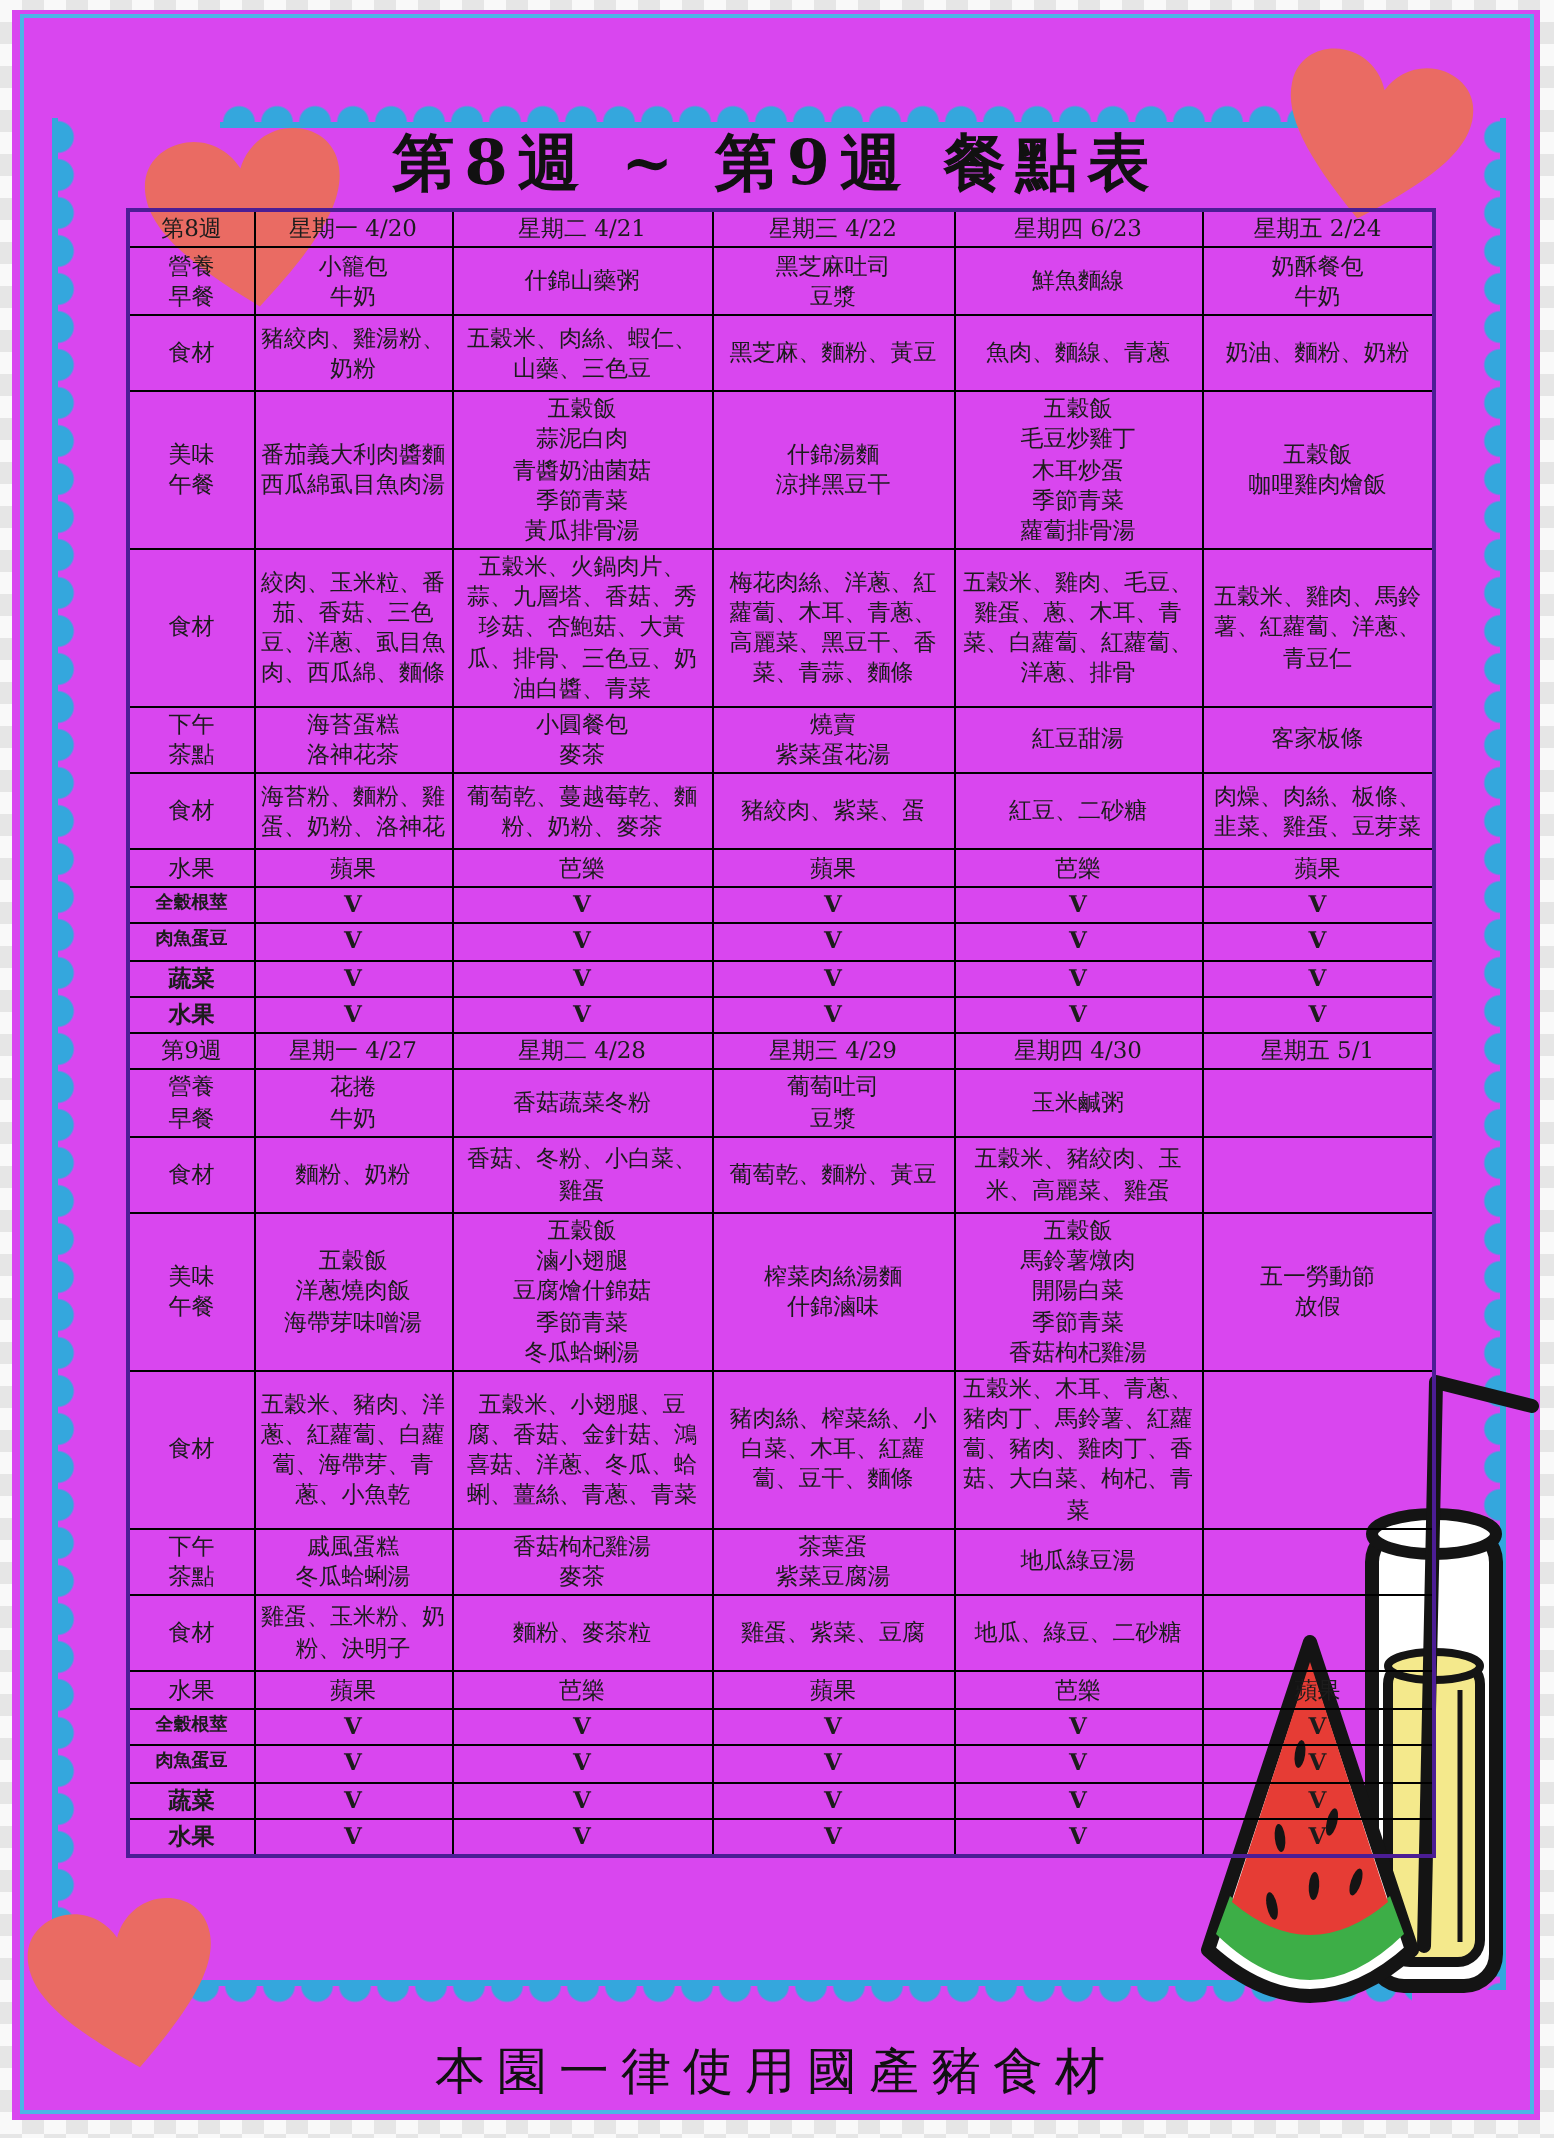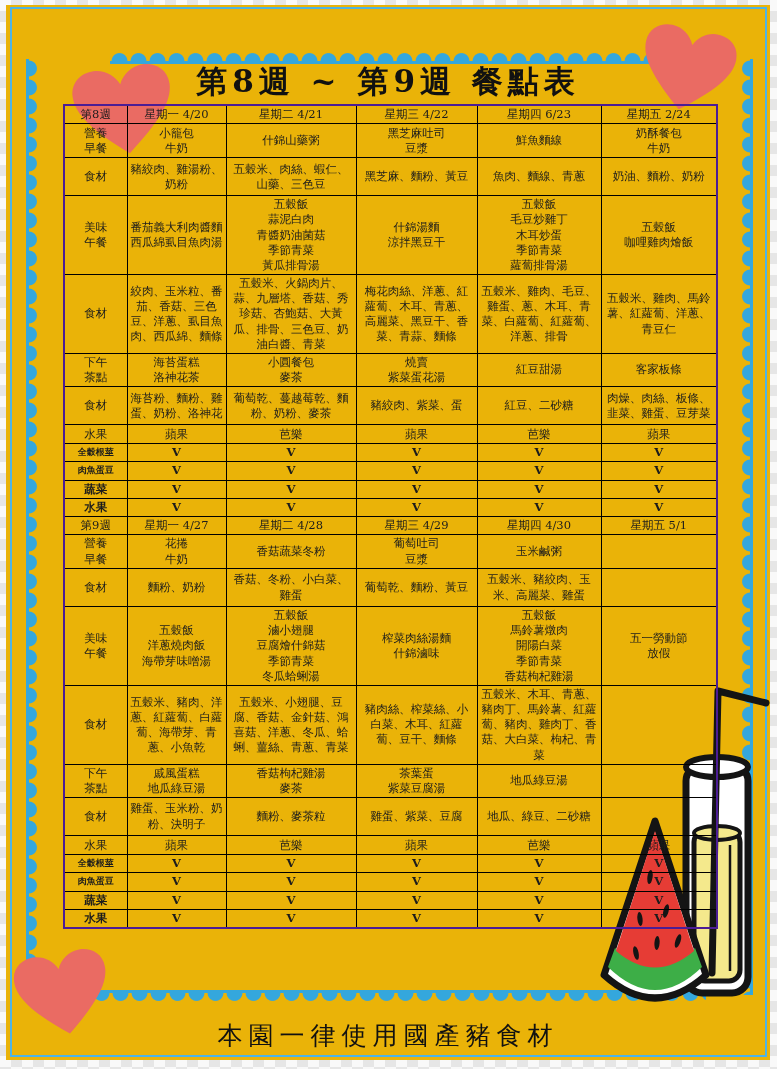--- a/index.html
+++ b/index.html
@@ -4,21 +4,21 @@
 <style>
   html,body{margin:0;padding:0;}
   body{
     width:777px;height:1069px;position:relative;overflow:hidden;
     font-family:"DejaVu Serif","Liberation Serif",serif;
     background:
       repeating-conic-gradient(#e6e6e6 0% 25%, #f9f9f9 0% 50%) 0 0 / 22px 22px;
   }
   .page{
     position:absolute;left:6px;top:5px;right:7px;bottom:9px;
-    background:#eab308;
+    background:#d946ef;
   }
   .frame{
     position:absolute;left:4px;top:2px;right:3px;bottom:3px;
     border:2px solid var(--frame-blue,#4db4e6);
     pointer-events:none;
   }
   
   .scallop{position:absolute;z-index:1;}
   .scallop-top{
     left:104px;top:40px;width:596px;height:16px;
@@ -315,21 +315,21 @@
           <td>五穀米、豬肉、洋蔥、紅蘿蔔、白蘿蔔、海帶芽、青蔥、小魚乾</td>
           <td>五穀米、小翅腿、豆腐、香菇、金針菇、鴻喜菇、洋蔥、冬瓜、蛤蜊、薑絲、青蔥、青菜</td>
           <td>豬肉絲、榨菜絲、小白菜、木耳、紅蘿蔔、豆干、麵條</td>
           <td>五穀米、木耳、青蔥、豬肉丁、馬鈴薯、紅蘿蔔、豬肉、雞肉丁、香菇、大白菜、枸杞、青菜</td>
           <td></td>
         </tr>
         <tr class="row-tea">
           <td class="row-label">下午
 茶點</td>
           <td>戚風蛋糕
-地瓜綠豆湯</td>
+冬瓜蛤蜊湯</td>
           <td>香菇枸杞雞湯
 麥茶</td>
           <td>茶葉蛋
 紫菜豆腐湯</td>
           <td>地瓜綠豆湯</td>
           <td></td>
         </tr>
         <tr class="row-ingredients">
           <td class="row-label">食材</td>
           <td>雞蛋、玉米粉、奶粉、決明子</td>

